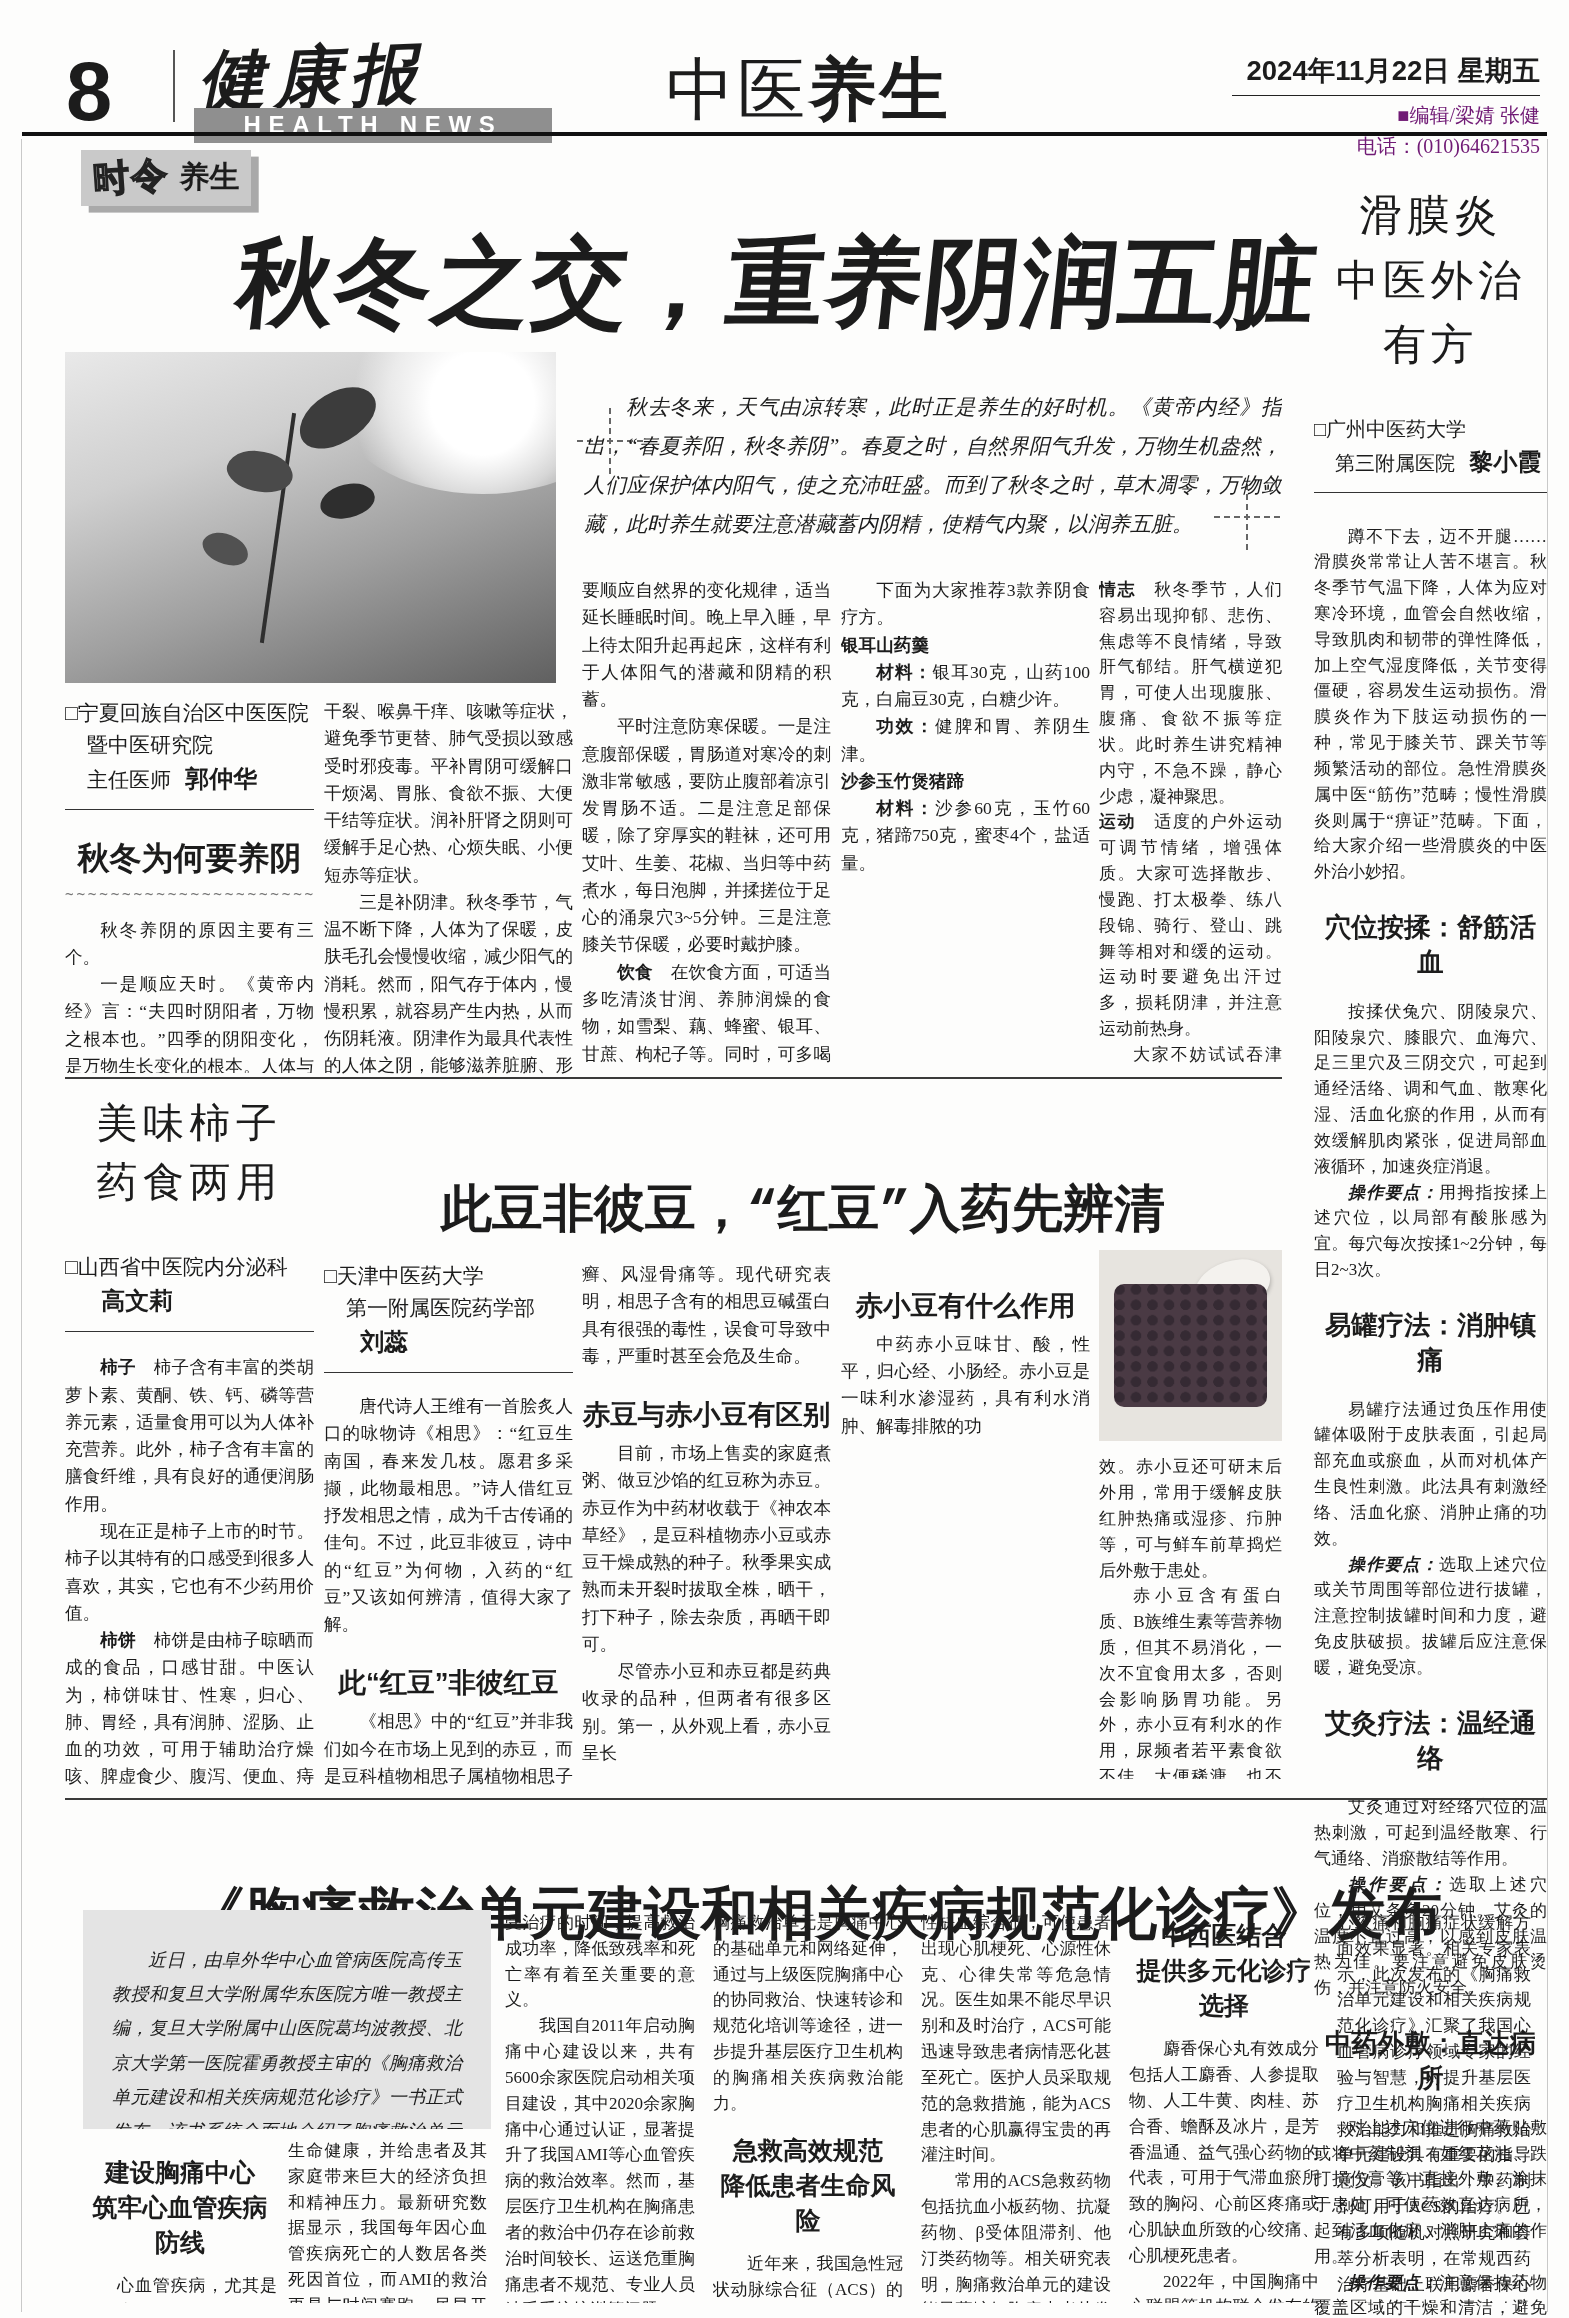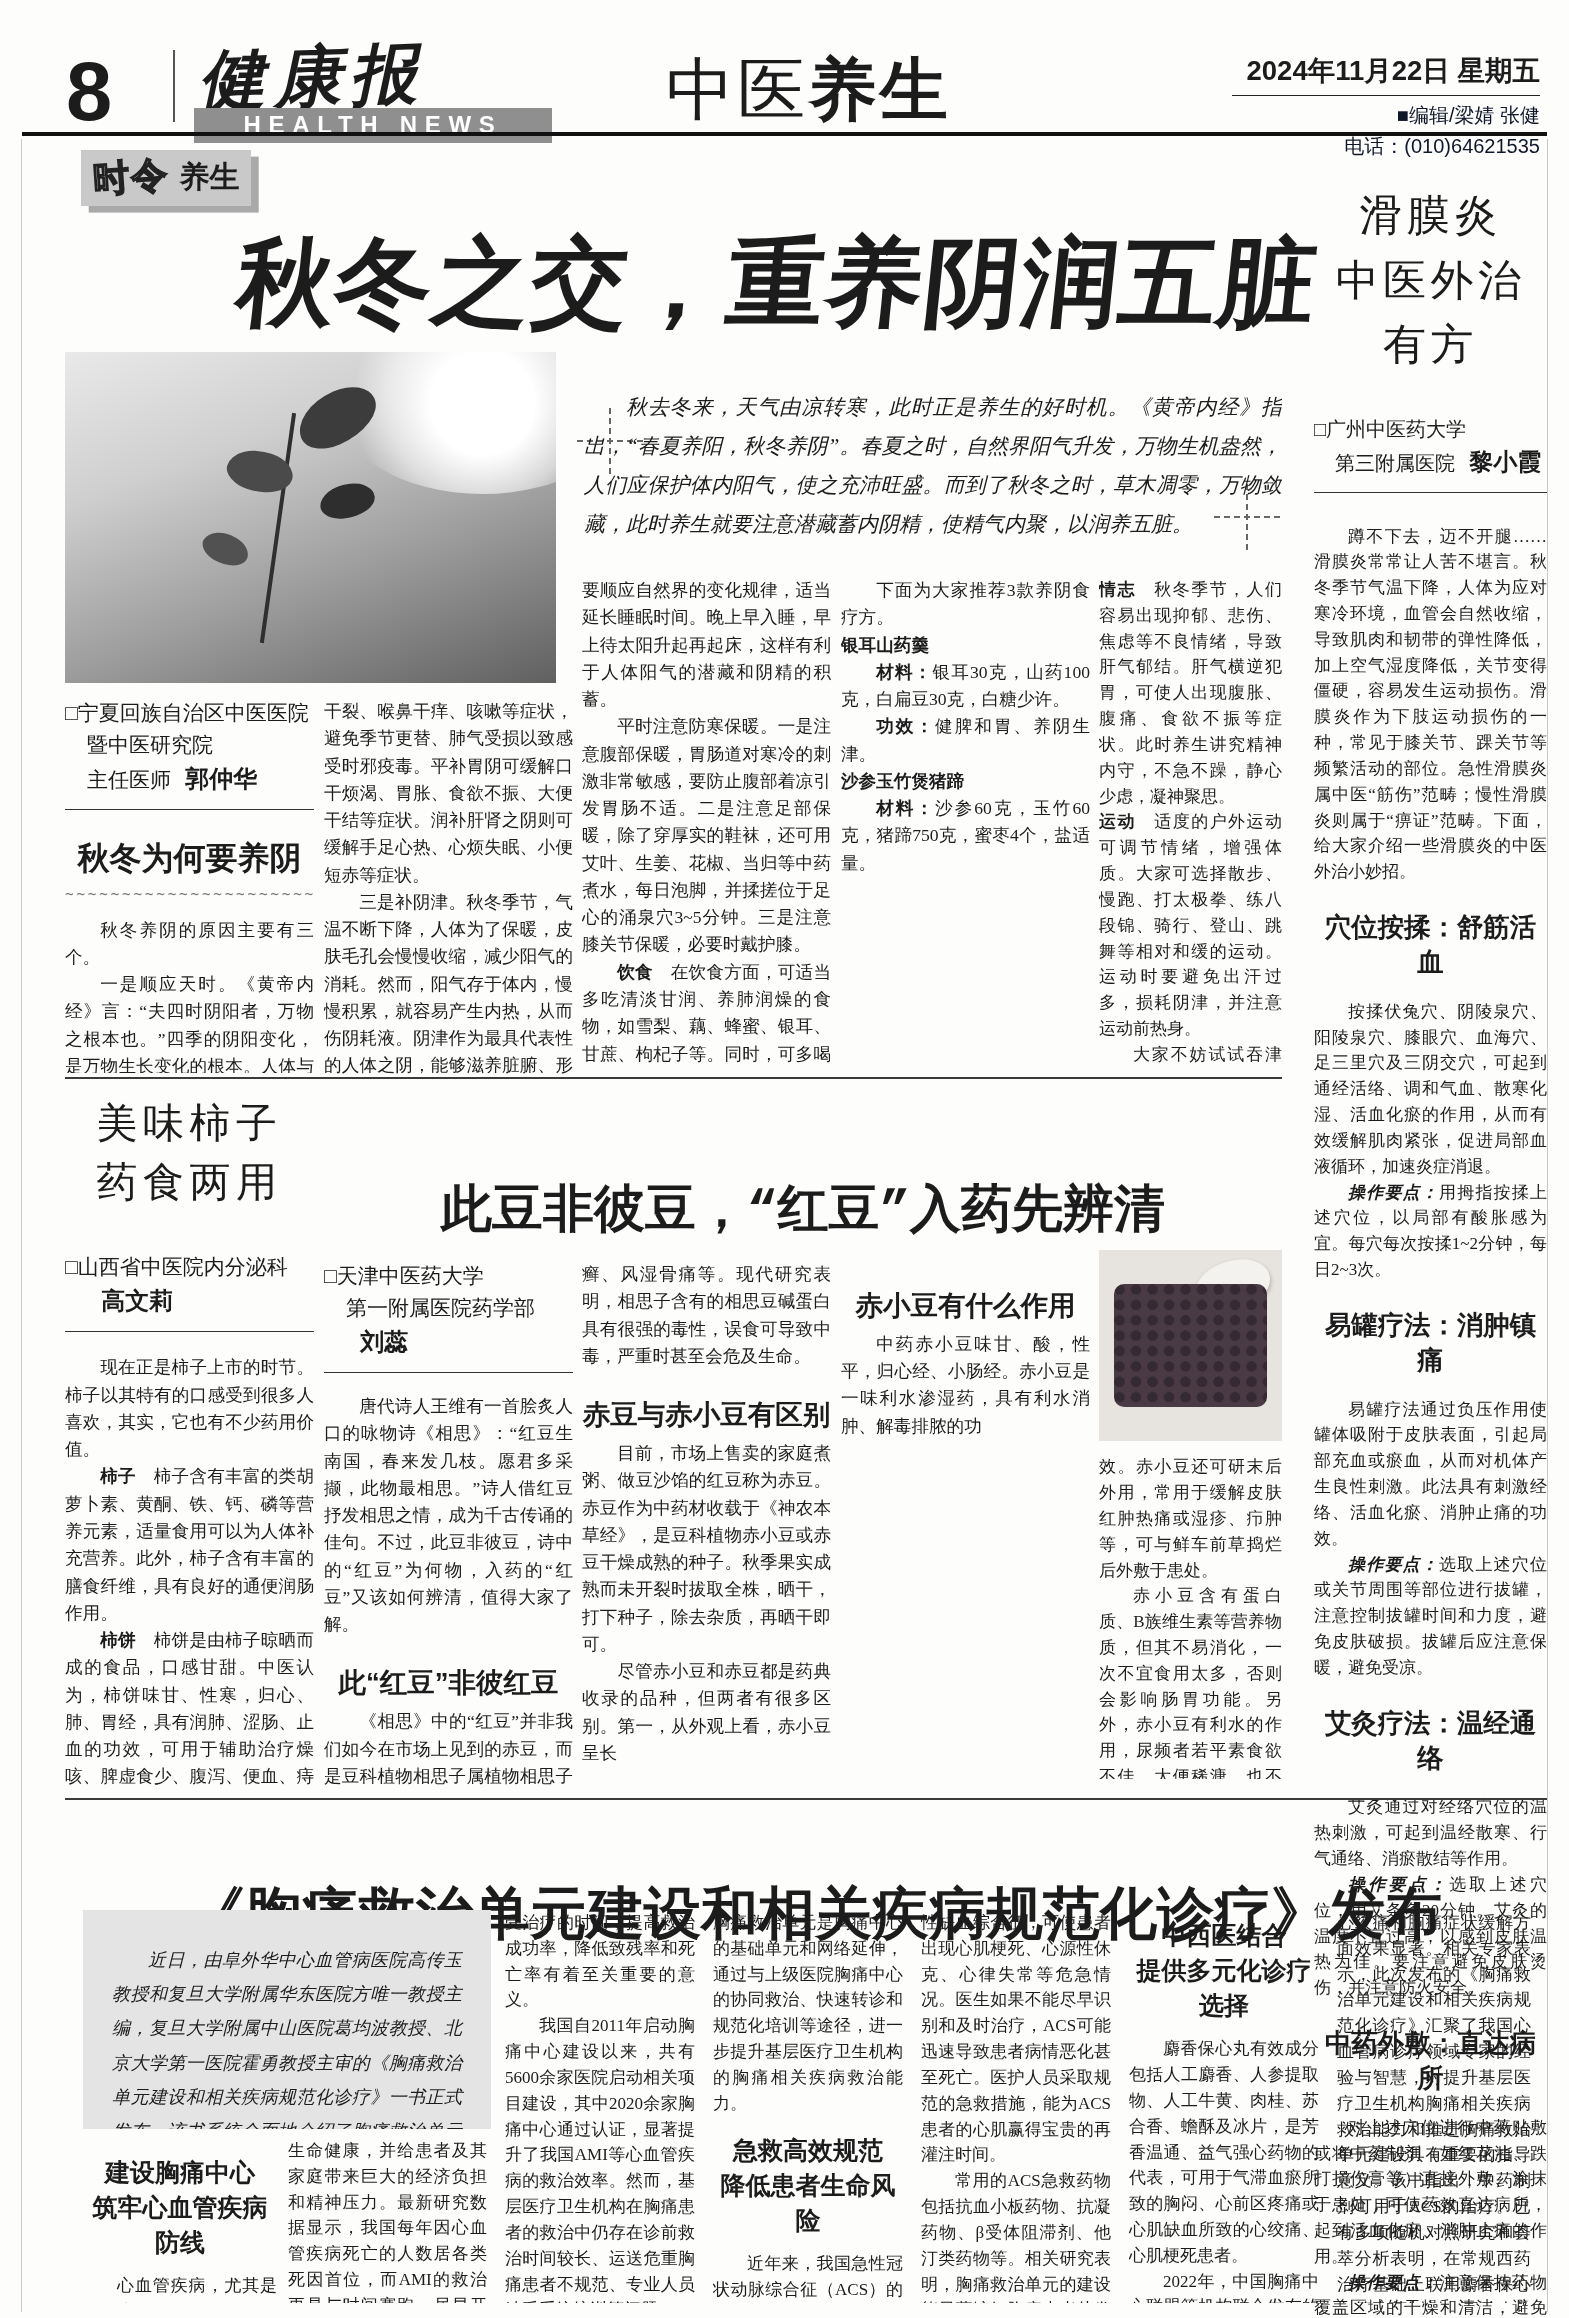--- a/index.html
+++ b/index.html
@@ -13,21 +13,21 @@
   .lb{font-weight:700;font-family:"Liberation Sans","DejaVu Sans",sans-serif;}
   
   .pagenum{font-size:83px;font-weight:900;font-family:"Liberation Sans","DejaVu Sans",sans-serif;}
   .vline{width:2.2px;background:#555;}
   .brand{font-size:67px;font-weight:900;font-style:italic;letter-spacing:8.8px;transform:rotate(-2deg);}
   .brandbox{background:#8f8f8f;color:#fff;font-weight:700;letter-spacing:7.7px;font-size:24px;
             text-align:center;padding:3.3px 0;}
   .secname{font-size:68px;letter-spacing:3.3px;white-space:nowrap;}
   .secname .b2{font-family:"Liberation Sans","DejaVu Sans",sans-serif;font-weight:900;}
   .hdate{font-size:27.5px;font-weight:700;font-family:"Liberation Sans","DejaVu Sans",sans-serif;text-align:right;}
-  .hsmall{font-size:20px;font-family:Liberation Sans, sans-serif;text-align:right;color:#0f172a;}
+  .hsmall{font-size:20px;font-family:Liberation Serif, serif;text-align:right;color:#701a75;}
   .toprule{background:#111;height:3.9px;}
   
   .tag{background:#c9c9c9;box-shadow:7.7px 6.6px 0 #a9a9a9;display:flex;align-items:center;
        padding:3.3px 12px;width:max-content;}
   .tag .t1{font-size:36px;font-weight:900;font-family:"Liberation Sans","DejaVu Sans",sans-serif;
            color:#fff;-webkit-text-stroke:1.7px #222;letter-spacing:2.2px;transform:rotate(-4deg);}
   .tag .t2{font-size:30px;font-weight:900;font-family:"Liberation Sans","DejaVu Sans",sans-serif;margin-left:10px;}
   
   .mainhead{font-size:97px;font-weight:900;font-family:"Liberation Sans","DejaVu Sans",sans-serif;
             transform:skewX(-6deg);letter-spacing:1.1px;text-align:center;white-space:nowrap;}
@@ -173,22 +173,22 @@
   <div class="abs col jt" style="left:65px;top:1094px;width:249px;height:699px;">
     <div class="ps-title">
       <div>美味柿子</div>
       <div>药食两用</div>
     </div>
     <div class="byline" style="margin-top:39px;">
       <div>□山西省中医院内分泌科</div>
       <div style="padding-left:22px;"><span class="au">高文莉</span></div>
     </div>
     <div style="margin-top:22px;">
+      <p><span class="lb">柿子</span>　<span>柿子含有丰富的类胡萝卜素、黄酮、铁、钙、磷等营养元素，适量食用可以为人体补充营养。此外，柿子含有丰富的膳食纤维，具有良好的通便润肠作用。</span></p>
       <p>现在正是柿子上市的时节。柿子以其特有的口感受到很多人喜欢，其实，它也有不少药用价值。</p>
-      <p><span class="lb">柿子</span>　<span>柿子含有丰富的类胡萝卜素、黄酮、铁、钙、磷等营养元素，适量食用可以为人体补充营养。此外，柿子含有丰富的膳食纤维，具有良好的通便润肠作用。</span></p>
       <p><span class="lb">柿饼</span>　<span>柿饼是由柿子晾晒而成的食品，口感甘甜。中医认为，柿饼味甘、性寒，归心、肺、胃经，具有润肺、涩肠、止血的功效，可用于辅助治疗燥咳、脾虚食少、腹泻、便血、痔疮出血等病症。柿饼上的白色物质被称为柿霜，具有清热生津、润肺止咳的作用。</span></p>
 
     </div>
   </div>
 
   <div class="abs rbhead" style="left:324px;top:1175px;width:958px;">此豆非彼豆，“红豆”入药先辨清</div>
 
   <div class="abs col jt" style="left:324px;top:1261px;width:249px;height:529px;">
     <div class="byline">
       <div>□天津中医药大学</div>

